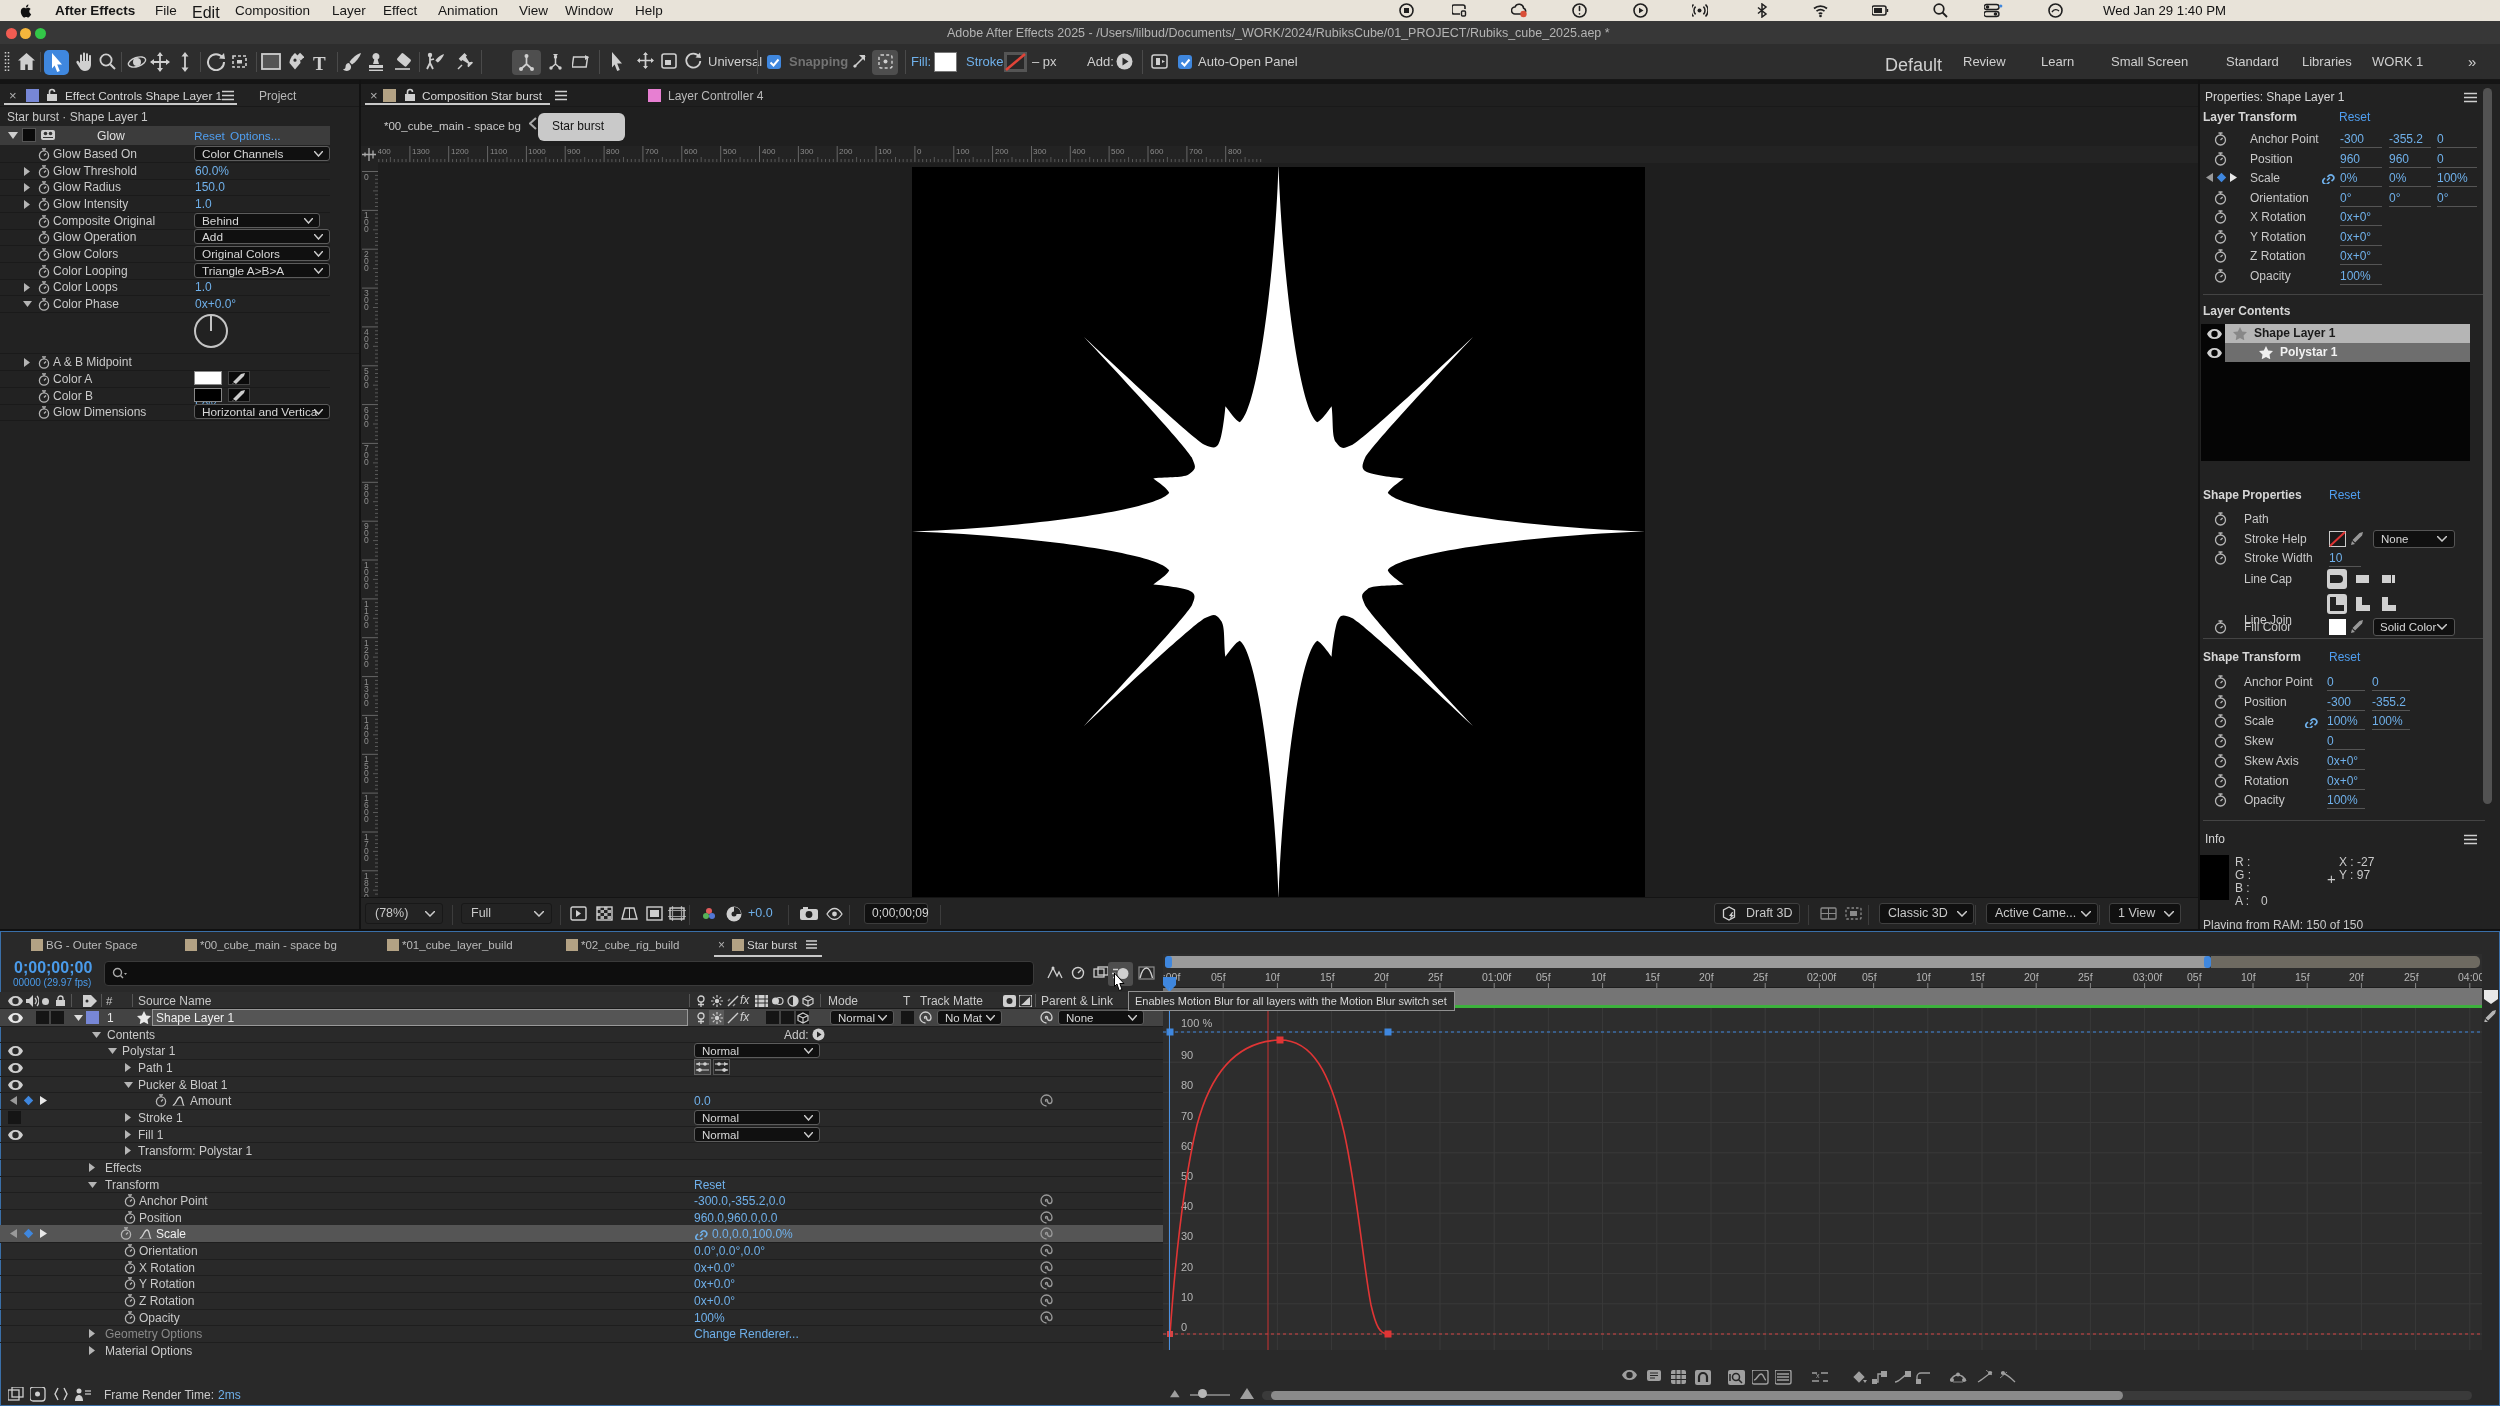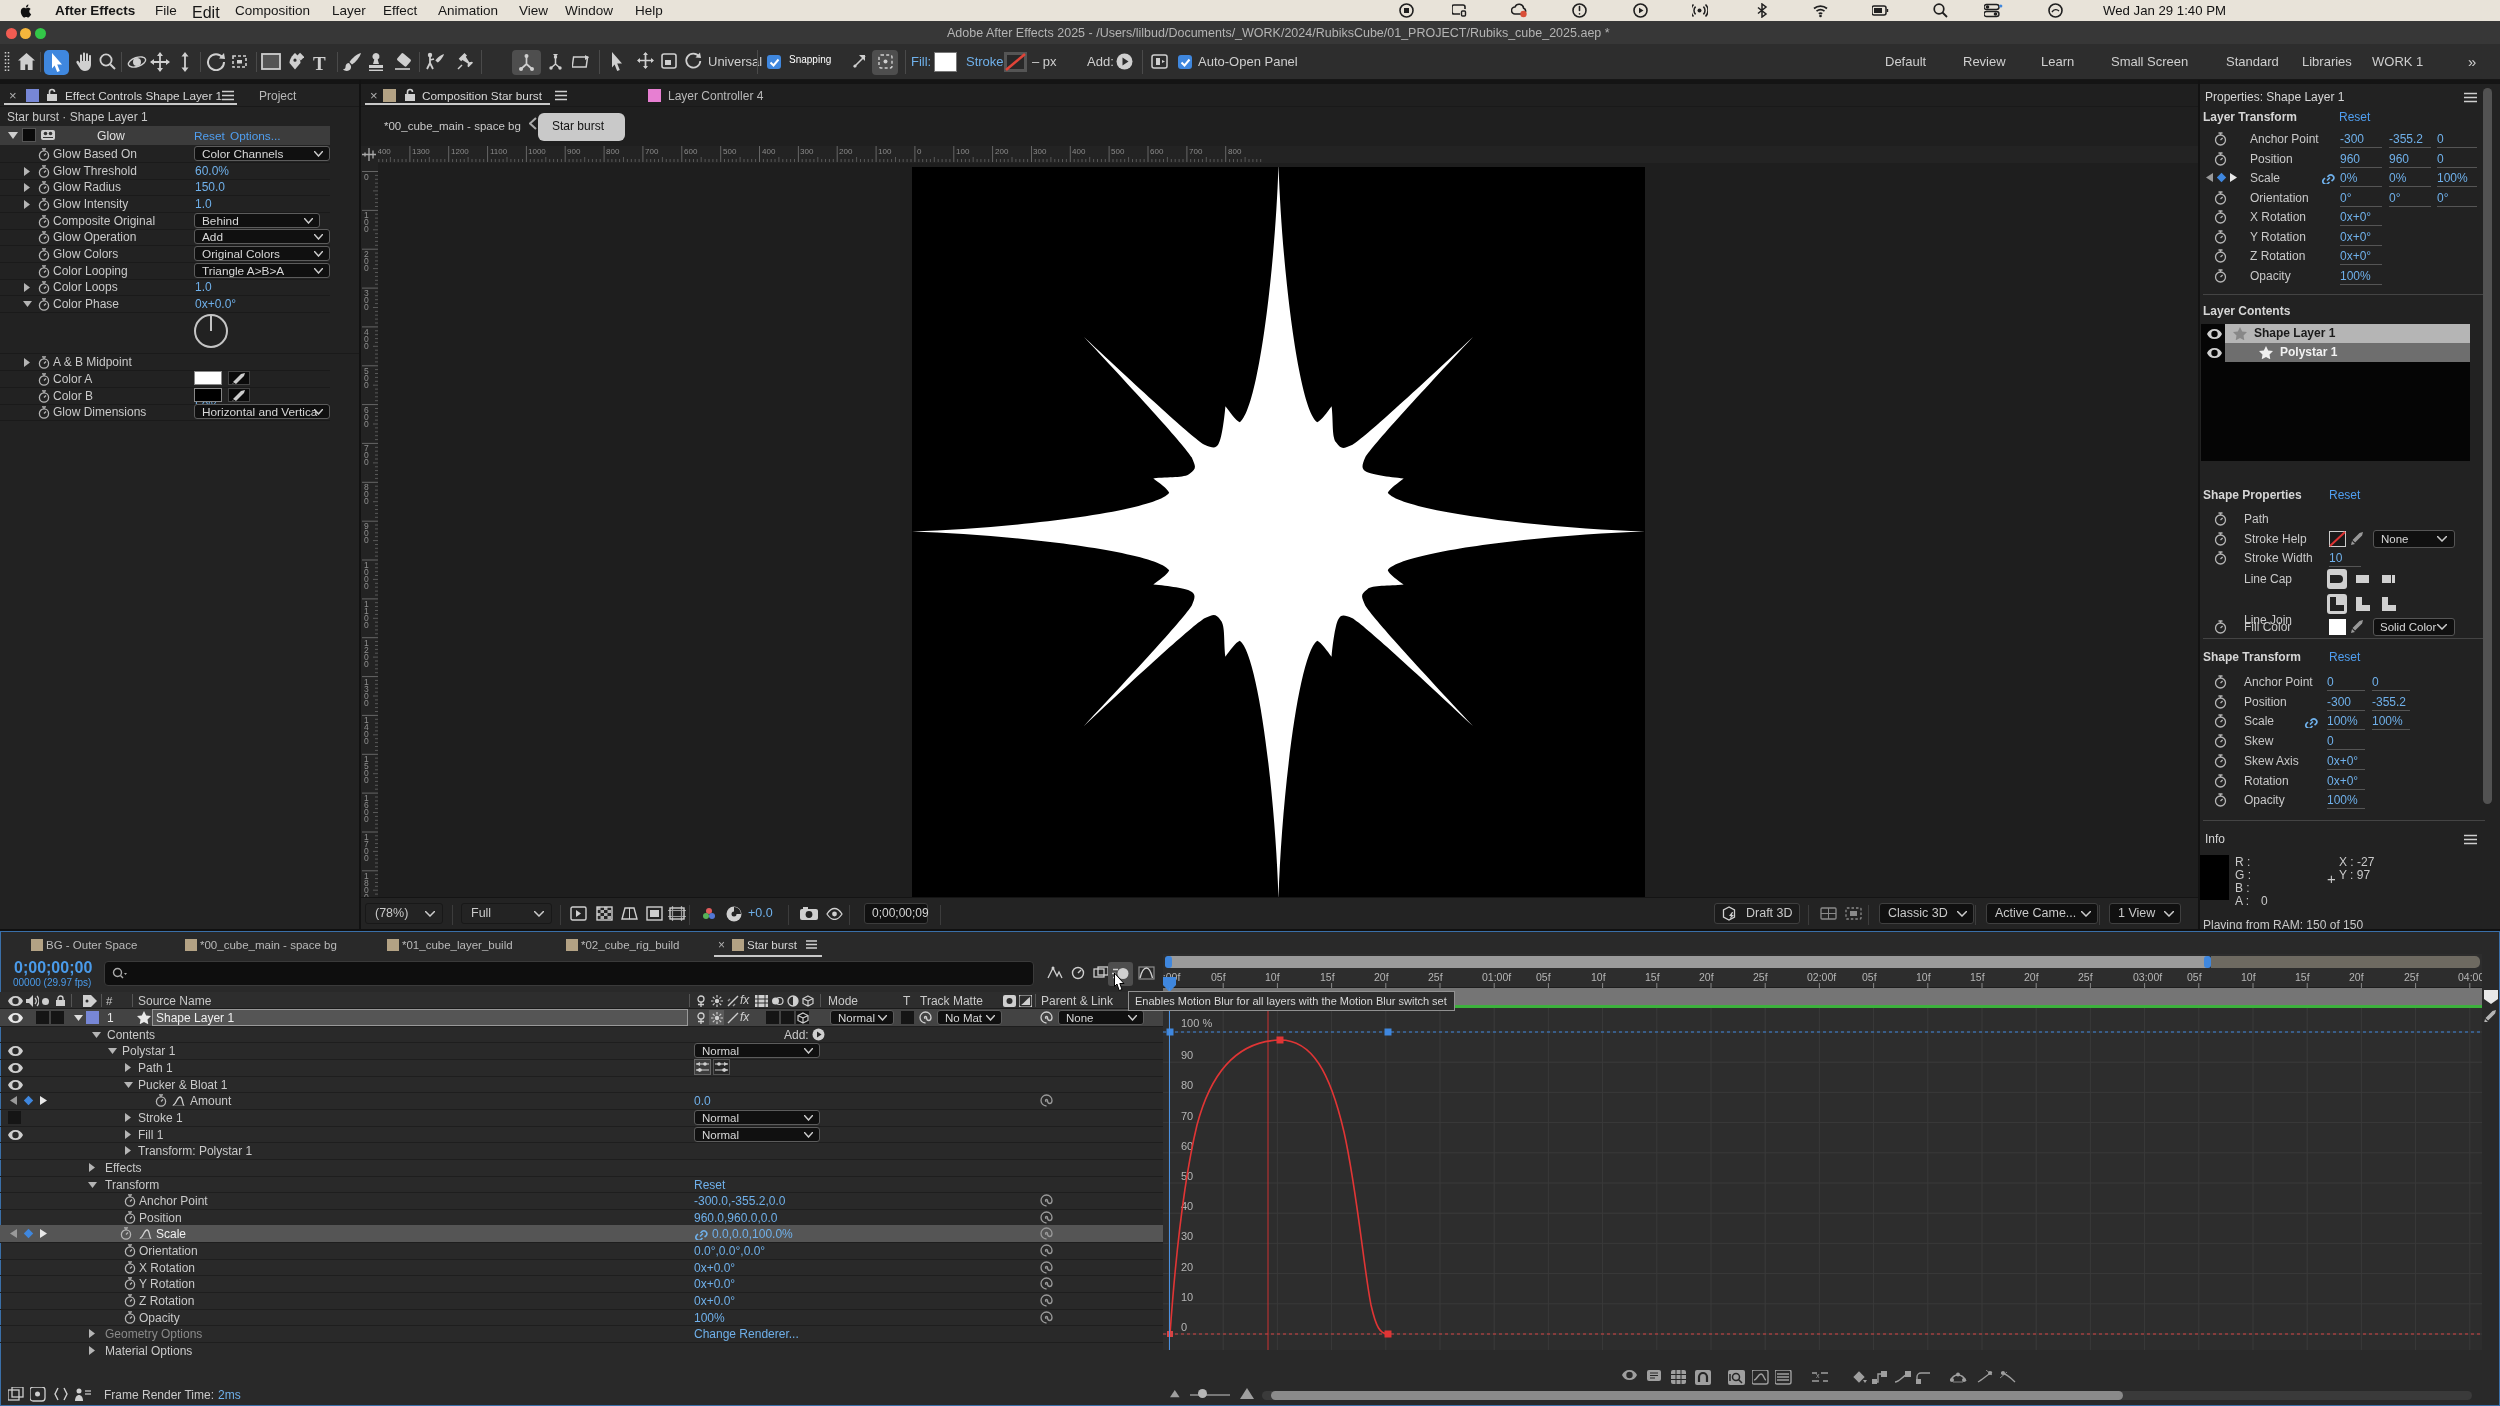--- a/index.html
+++ b/index.html
@@ -207,21 +207,21 @@
       <path fill="#cfcfcf" d="M11.5 5.5 17 6l-1-5.5z"></path>
     </svg>
 <div class="abs t" style="left:708px;top:54px;font-size:13px;color:#cfcfcf;font-weight:400;">Universal</div>
 <svg class="abs" style="left:757px;top:50px" width="1" height="24" viewBox="0 0 1 24">
       <path stroke="#4a4a4a" d="M.5 0v24"></path>
     </svg>
 <div class="abs" style="left:767px;top:55px;width:14px;height:14px;background:#3f87de;border-radius:3px"></div>
 <svg class="abs" style="left:769px;top:57px" width="11" height="11" viewBox="0 0 11 11">
       <path fill="none" stroke="#fff" stroke-width="2" d="M1.5 5.5 4.5 8.5 9.5 2.5"></path>
     </svg>
-<div class="abs t" style="left:789px;top:54px;font-size:10px;color:#ffffff;font-weight:400;">Snapping</div>
+<div class="abs t" style="left:789px;top:54px;font-size:13px;color:#737373;font-weight:700;">Snapping</div>
 <svg class="abs" style="left:852px;top:53px" width="15" height="16" viewBox="0 0 15 16">
       <path stroke="#cfcfcf" stroke-width="1.6" d="M2 14 13 3"></path>
       <path fill="#cfcfcf" d="M13 8V2H7z"></path>
       <circle cx="3" cy="13" r="1.6" fill="#cfcfcf"></circle>
     </svg>
 <div class="abs" style="left:872px;top:50px;width:26px;height:25px;background:#4e4e4e;border-radius:4px"></div>
 <svg class="abs" style="left:877px;top:53px" width="17" height="18" viewBox="0 0 17 18">
       <rect x="2" y="2" width="13" height="13" rx="2" fill="none" stroke="#cfcfcf" stroke-width="1.4" stroke-dasharray="3 2.2"></rect>
       <circle cx="8.5" cy="8.5" r="2" fill="#cfcfcf"></circle>
     </svg>
@@ -247,21 +247,21 @@
 <svg class="abs" style="left:1151px;top:53px" width="17" height="17" viewBox="0 0 17 17">
       <rect x="1" y="2" width="15" height="13" rx="2" fill="none" stroke="#cfcfcf" stroke-width="1.5"></rect>
       <path fill="#cfcfcf" d="M5 5h4v7H5z"></path>
       <path fill="#cfcfcf" d="M11 7l3 1.5-3 1.5z"></path>
     </svg>
 <div class="abs" style="left:1178px;top:55px;width:14px;height:14px;background:#3f87de;border-radius:3px"></div>
 <svg class="abs" style="left:1180px;top:57px" width="11" height="11" viewBox="0 0 11 11">
       <path fill="none" stroke="#fff" stroke-width="2" d="M1.5 5.5 4.5 8.5 9.5 2.5"></path>
     </svg>
 <div class="abs t" style="left:1198px;top:54px;font-size:13px;color:#cfcfcf;font-weight:400;">Auto-Open Panel</div>
-<div class="abs t" style="left:1885px;top:54px;font-size:13px;color:#cfcfcf;font-weight:400;">Default</div>
+<div class="abs t" style="left:1885px;top:54px;font-size:18px;color:#cfcfcf;font-weight:400;">Default</div>
 <div class="abs t" style="left:1963px;top:54px;font-size:13px;color:#cfcfcf;font-weight:400;">Review</div>
 <div class="abs t" style="left:2041px;top:54px;font-size:13px;color:#cfcfcf;font-weight:400;">Learn</div>
 <div class="abs t" style="left:2111px;top:54px;font-size:13px;color:#cfcfcf;font-weight:400;">Small Screen</div>
 <div class="abs t" style="left:2215px;top:54px;font-size:13px;color:#cfcfcf;font-weight:400;margin-left:11px;">Standard</div>
 <div class="abs t" style="left:2302px;top:54px;font-size:13px;color:#cfcfcf;font-weight:400;">Libraries</div>
 <div class="abs t" style="left:2372px;top:54px;font-size:13px;color:#cfcfcf;font-weight:400;">WORK 1</div>
 <div class="abs t" style="left:2468px;top:53px;font-size:15px;color:#cfcfcf;font-weight:400;">»</div>
 <div class="abs" style="left:0px;top:80px;width:2500px;height:850px;background:#0c0c0c;"></div>
 <div class="abs" style="left:0px;top:80px;width:359px;height:850px;background:#222222;"></div>
 <div class="abs t" style="left:9px;top:88px;font-size:13px;color:#b0b0b0;font-weight:400;">×</div>

